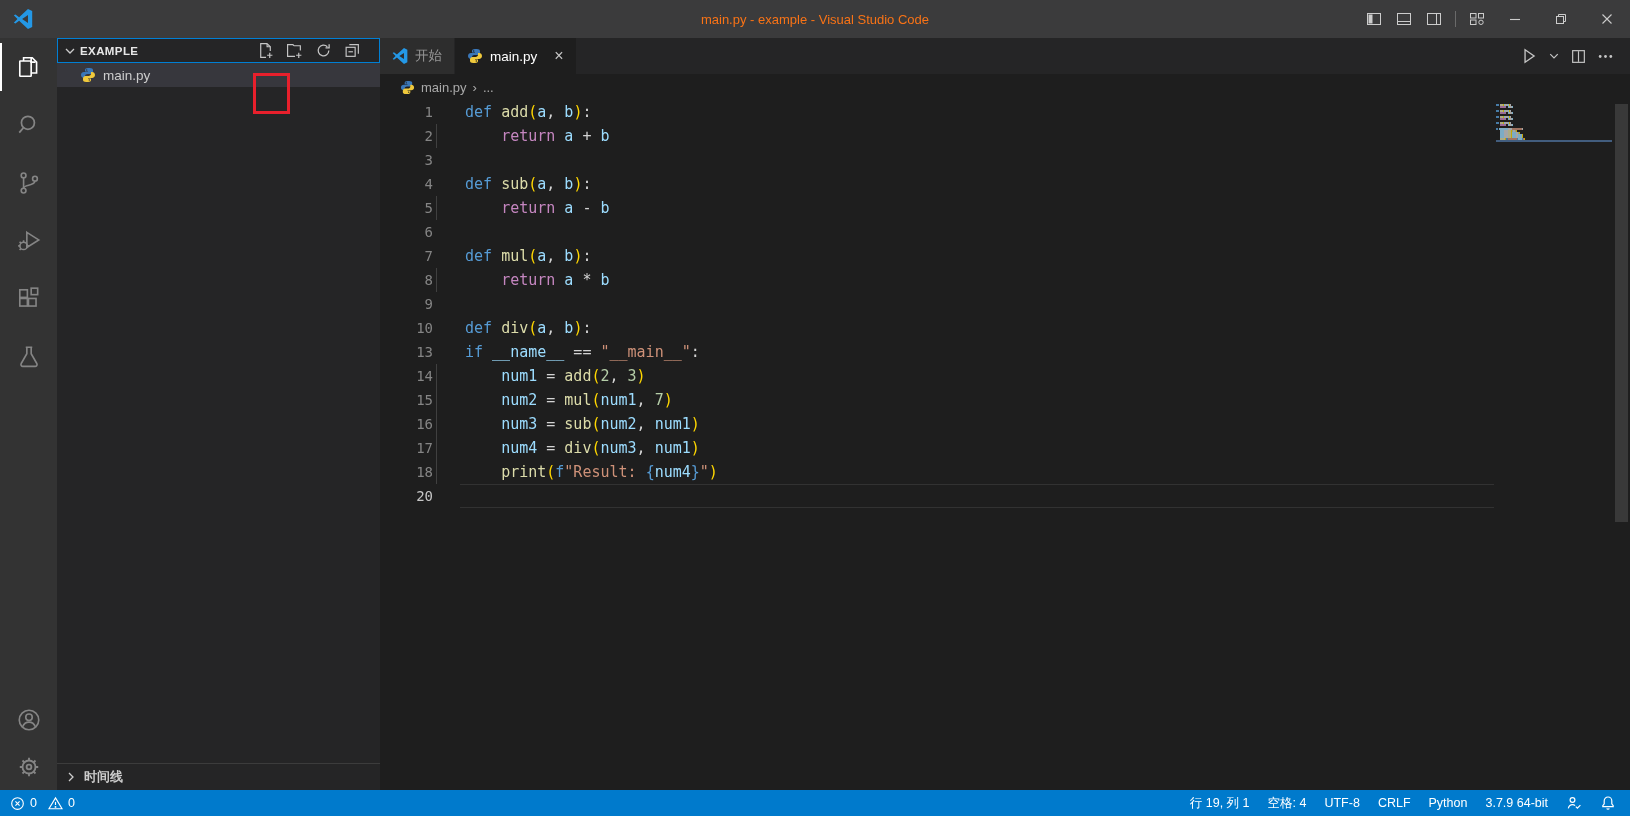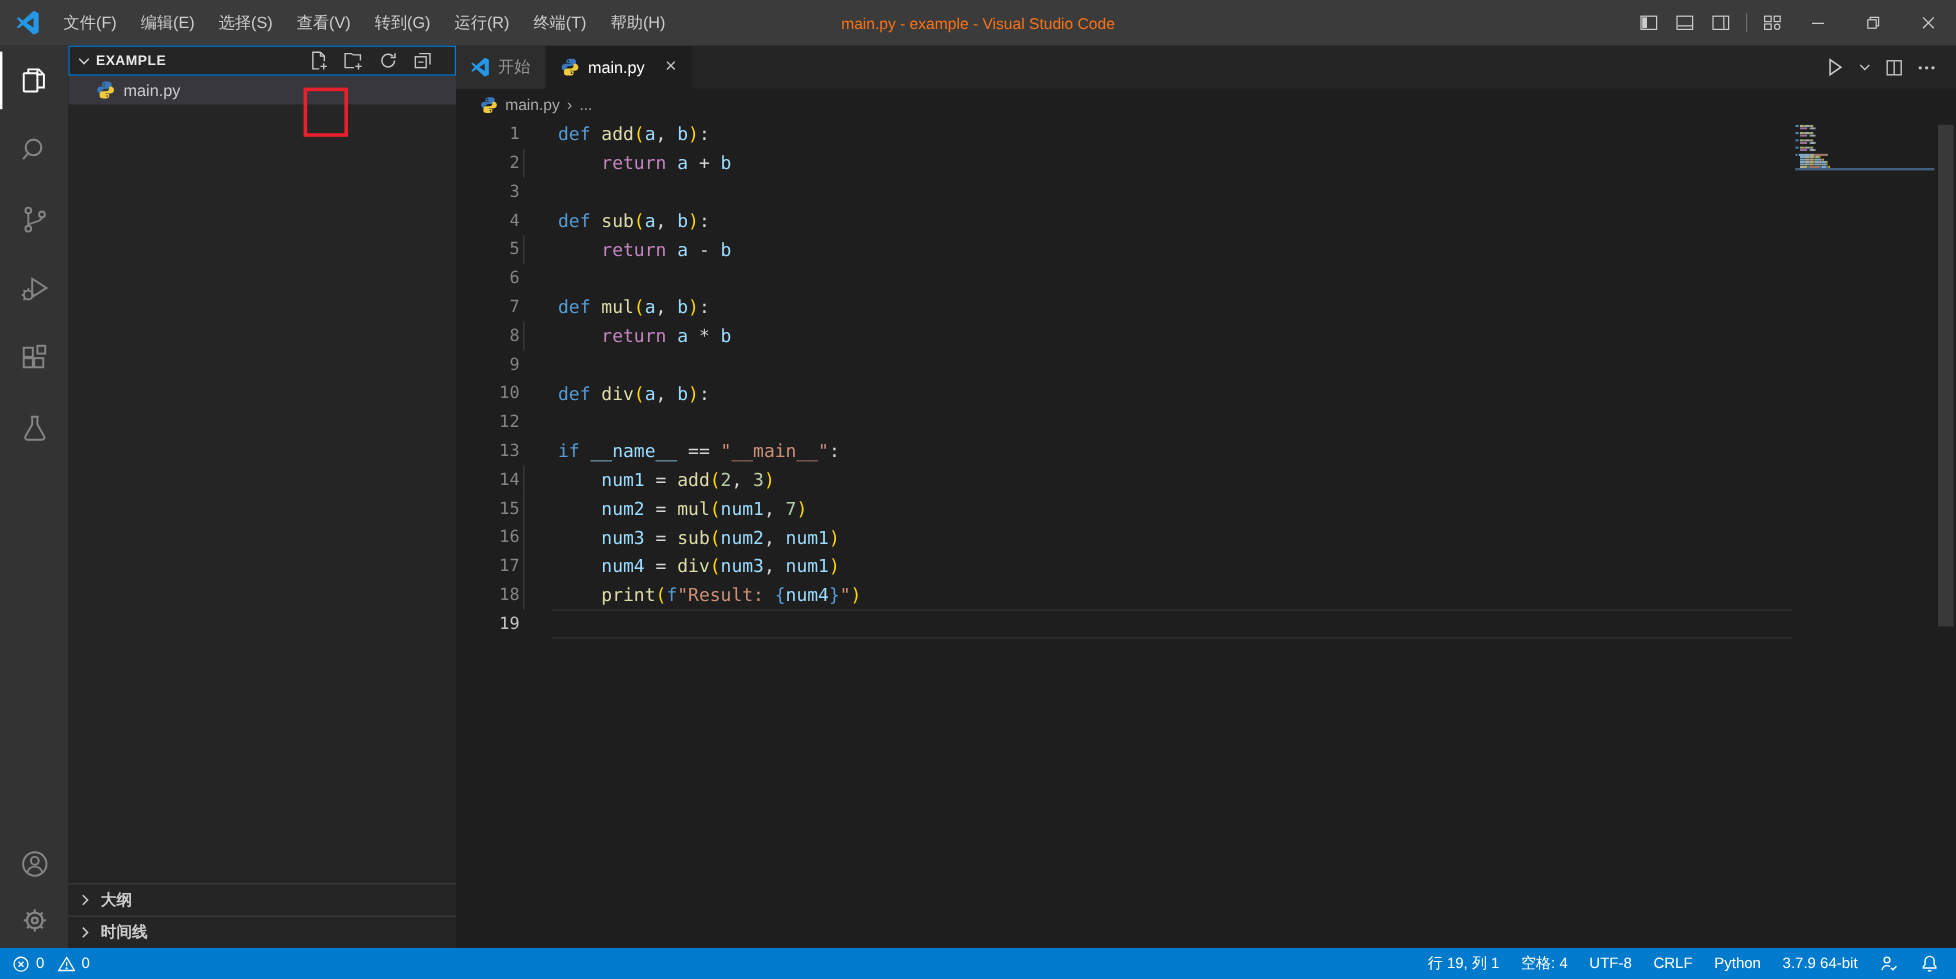--- a/index.html
+++ b/index.html
@@ -76,30 +76,20 @@
 </style>
 </head>
 <body>
 
 <div class="titlebar">
   <span class="vscode-logo">
     <svg width="20" height="20" viewBox="0 0 100 100">
         <path d="M74.9 0.3 L30.6 40.7 L12.2 26.9 L4 31 L22.3 50 L4 69 L12.2 73.1 L30.6 59.3 L74.9 99.7 L96 89.5 L96 10.5 Z M74.9 30.5 L74.9 69.5 L45.6 50 Z" fill="#2498e6"></path>
       </svg>
   </span>
-  <div class="menubar">
-      <span class="menu-item">文件(F)</span>
-      <span class="menu-item">编辑(E)</span>
-      <span class="menu-item">选择(S)</span>
-      <span class="menu-item">查看(V)</span>
-      <span class="menu-item">转到(G)</span>
-      <span class="menu-item">运行(R)</span>
-      <span class="menu-item">终端(T)</span>
-      <span class="menu-item">帮助(H)</span>
-    </div>
   <div class="win-title">main.py - example - Visual Studio Code</div>
   <div class="titlebar-right">
     <span class="layout-btn">
       <svg width="16" height="16" viewBox="0 0 16 16">
           <rect x="1.5" y="2.5" width="13" height="11" fill="none" stroke="#cccccc"></rect>
           <rect x="2.5" y="3.5" width="4" height="9" fill="#cccccc"></rect>
         </svg>
     </span>
     <span class="layout-btn">
       <svg width="16" height="16" viewBox="0 0 16 16">
@@ -269,28 +259,20 @@
       </span>
       <span>main.py</span>
     </div>
     <div class="sb-fill"></div>
     <div class="sb-section">
       <span>
         <svg width="16" height="16" viewBox="0 0 16 16" fill="none" stroke="#cccccc" stroke-width="1.3">
             <path d="M6 4l4 4-4 4"></path>
           </svg>
       </span>
-      <span>大纲</span>
-    </div>
-    <div class="sb-section">
-      <span>
-        <svg width="16" height="16" viewBox="0 0 16 16" fill="none" stroke="#cccccc" stroke-width="1.3">
-            <path d="M6 4l4 4-4 4"></path>
-          </svg>
-      </span>
       <span>时间线</span>
     </div>
   </div>
 
   <div class="editor-group">
     <div class="tabbar">
       <div class="tab">
         <span>
           <svg width="16" height="16" viewBox="0 0 100 100">
               <path d="M74.9 0.3 L30.6 40.7 L12.2 26.9 L4 31 L22.3 50 L4 69 L12.2 73.1 L30.6 59.3 L74.9 99.7 L96 89.5 L96 10.5 Z M74.9 30.5 L74.9 69.5 L45.6 50 Z" fill="#2498e6"></path>
@@ -383,24 +365,20 @@
           </div>
           <div class="code-row">
             <div class="ln">9</div>
             <div class="lc"></div>
           </div>
           <div class="code-row">
             <div class="ln">10</div>
             <div class="lc"><span style="color: rgb(86, 156, 214);">def</span><span style="color: rgb(212, 212, 212);"> </span><span style="color: rgb(220, 220, 170);">div</span><span style="color: rgb(255, 215, 0);">(</span><span style="color: rgb(156, 220, 254);">a</span><span style="color: rgb(212, 212, 212);">, </span><span style="color: rgb(156, 220, 254);">b</span><span style="color: rgb(255, 215, 0);">)</span><span style="color: rgb(212, 212, 212);">:</span></div>
           </div>
           <div class="code-row">
-            <div class="ln">12</div>
-            <div class="lc"></div>
-          </div>
-          <div class="code-row">
             <div class="ln">13</div>
             <div class="lc"><span style="color: rgb(86, 156, 214);">if</span><span style="color: rgb(212, 212, 212);"> </span><span style="color: rgb(156, 220, 254);">__name__</span><span style="color: rgb(212, 212, 212);"> == </span><span style="color: rgb(206, 145, 120);">"__main__"</span><span style="color: rgb(212, 212, 212);">:</span></div>
           </div>
           <div class="code-row">
             <div class="ln">14</div>
             <div class="lc guide"><span style="color: rgb(212, 212, 212);">    </span><span style="color: rgb(156, 220, 254);">num1</span><span style="color: rgb(212, 212, 212);"> = </span><span style="color: rgb(220, 220, 170);">add</span><span style="color: rgb(255, 215, 0);">(</span><span style="color: rgb(181, 206, 168);">2</span><span style="color: rgb(212, 212, 212);">, </span><span style="color: rgb(181, 206, 168);">3</span><span style="color: rgb(255, 215, 0);">)</span></div>
           </div>
           <div class="code-row">
             <div class="ln">15</div>
             <div class="lc guide"><span style="color: rgb(212, 212, 212);">    </span><span style="color: rgb(156, 220, 254);">num2</span><span style="color: rgb(212, 212, 212);"> = </span><span style="color: rgb(220, 220, 170);">mul</span><span style="color: rgb(255, 215, 0);">(</span><span style="color: rgb(156, 220, 254);">num1</span><span style="color: rgb(212, 212, 212);">, </span><span style="color: rgb(181, 206, 168);">7</span><span style="color: rgb(255, 215, 0);">)</span></div>
@@ -411,21 +389,21 @@
           </div>
           <div class="code-row">
             <div class="ln">17</div>
             <div class="lc guide"><span style="color: rgb(212, 212, 212);">    </span><span style="color: rgb(156, 220, 254);">num4</span><span style="color: rgb(212, 212, 212);"> = </span><span style="color: rgb(220, 220, 170);">div</span><span style="color: rgb(255, 215, 0);">(</span><span style="color: rgb(156, 220, 254);">num3</span><span style="color: rgb(212, 212, 212);">, </span><span style="color: rgb(156, 220, 254);">num1</span><span style="color: rgb(255, 215, 0);">)</span></div>
           </div>
           <div class="code-row">
             <div class="ln">18</div>
             <div class="lc guide"><span style="color: rgb(212, 212, 212);">    </span><span style="color: rgb(220, 220, 170);">print</span><span style="color: rgb(255, 215, 0);">(</span><span style="color: rgb(86, 156, 214);">f</span><span style="color: rgb(206, 145, 120);">"Result: </span><span style="color: rgb(86, 156, 214);">{</span><span style="color: rgb(156, 220, 254);">num4</span><span style="color: rgb(86, 156, 214);">}</span><span style="color: rgb(206, 145, 120);">"</span><span style="color: rgb(255, 215, 0);">)</span></div>
           </div>
           <div class="code-row cur">
-            <div class="ln">19</div>
+            <div class="ln">20</div>
             <div class="lc"></div>
           </div>
         </div>
       <div class="minimap">
         <div>
             <div class="mm-row"><span class="mm-tk" style="width: 3.15px; background: rgb(86, 156, 214);"></span><span class="mm-tk" style="width: 1.05px;"></span><span class="mm-tk" style="width: 3.15px; background: rgb(220, 220, 170);"></span><span class="mm-tk" style="width: 1.05px; background: rgb(255, 215, 0);"></span><span class="mm-tk" style="width: 1.05px; background: rgb(156, 220, 254);"></span><span class="mm-tk" style="width: 2.1px; background: rgb(212, 212, 212);"></span><span class="mm-tk" style="width: 1.05px; background: rgb(156, 220, 254);"></span><span class="mm-tk" style="width: 1.05px; background: rgb(255, 215, 0);"></span><span class="mm-tk" style="width: 1.05px; background: rgb(212, 212, 212);"></span></div>
             <div class="mm-row"><span class="mm-tk" style="width: 4.2px;"></span><span class="mm-tk" style="width: 6.3px; background: rgb(197, 134, 192);"></span><span class="mm-tk" style="width: 1.05px;"></span><span class="mm-tk" style="width: 1.05px; background: rgb(156, 220, 254);"></span><span class="mm-tk" style="width: 3.15px; background: rgb(212, 212, 212);"></span><span class="mm-tk" style="width: 1.05px; background: rgb(156, 220, 254);"></span></div>
             <div class="mm-row"></div>
             <div class="mm-row"><span class="mm-tk" style="width: 3.15px; background: rgb(86, 156, 214);"></span><span class="mm-tk" style="width: 1.05px;"></span><span class="mm-tk" style="width: 3.15px; background: rgb(220, 220, 170);"></span><span class="mm-tk" style="width: 1.05px; background: rgb(255, 215, 0);"></span><span class="mm-tk" style="width: 1.05px; background: rgb(156, 220, 254);"></span><span class="mm-tk" style="width: 2.1px; background: rgb(212, 212, 212);"></span><span class="mm-tk" style="width: 1.05px; background: rgb(156, 220, 254);"></span><span class="mm-tk" style="width: 1.05px; background: rgb(255, 215, 0);"></span><span class="mm-tk" style="width: 1.05px; background: rgb(212, 212, 212);"></span></div>
             <div class="mm-row"><span class="mm-tk" style="width: 4.2px;"></span><span class="mm-tk" style="width: 6.3px; background: rgb(197, 134, 192);"></span><span class="mm-tk" style="width: 1.05px;"></span><span class="mm-tk" style="width: 1.05px; background: rgb(156, 220, 254);"></span><span class="mm-tk" style="width: 3.15px; background: rgb(212, 212, 212);"></span><span class="mm-tk" style="width: 1.05px; background: rgb(156, 220, 254);"></span></div>

